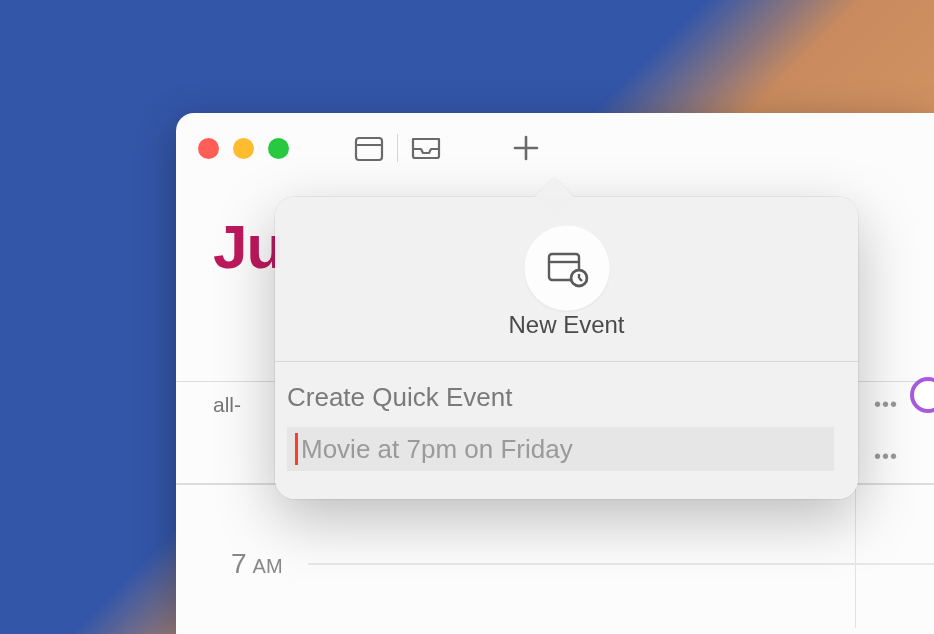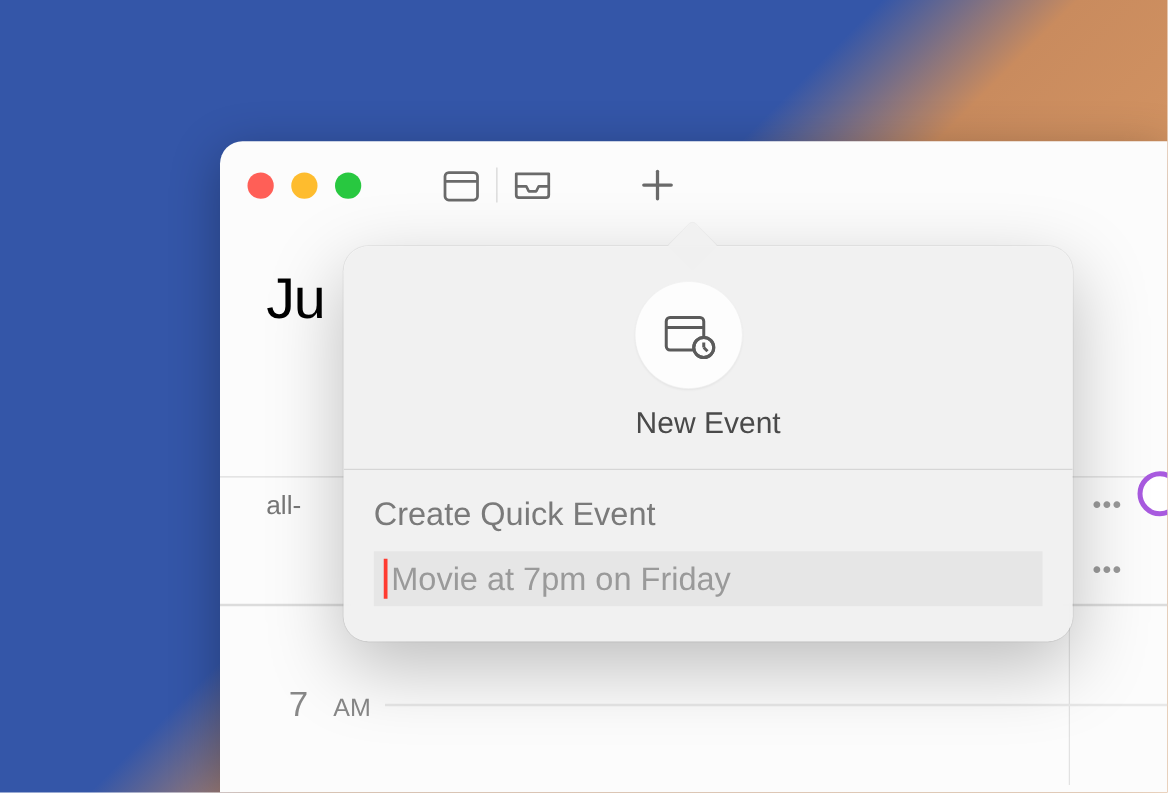--- a/index.html
+++ b/index.html
@@ -59,23 +59,23 @@
     }
     .tb-divider {
       width: 1px;
       height: 28px;
       background: #d5d5d5;
     }
     .month-title {
       position: absolute;
       left: 37px;
       top: 98px;
-      font-size: 46px;
-      font-weight: 400;
-      color: #000000;
+      font-size: 62px;
+      font-weight: 700;
+      color: #be185d;
       letter-spacing: -1px;
     }
     .allday-row {
       position: absolute;
       left: 0;
       right: 0;
       top: 268px;
       height: 47px;
       border-top: 1.5px solid #dcdcdc;
       display: flex;
@@ -146,21 +146,21 @@
     }
     .hour-num {
       margin-left: 55px;
       font-size: 28px;
       font-weight: 500;
       color: #888;
     }
     .hour-ampm {
       font-size: 20px;
       color: #888;
-      margin-left: 20px;
+      margin-left: 6px;
     }
     .hour-line {
       position: absolute;
       left: 132px;
       right: 0;
       top: 450px;
       height: 1.5px;
       background: #e8e8e8;
     }
 
@@ -190,21 +190,21 @@
     .popover-top {
       display: flex;
       justify-content: space-around;
       padding: 28px 20px 22px 20px;
       position: relative;
       z-index: 1;
     }
     .pop-opt {
       display: flex;
       flex-direction: column;
-      gap: 14px;
+      align-items: center;
       cursor: pointer;
     }
     .pop-circle {
       width: 86px;
       height: 86px;
       border-radius: 50%;
       background: #fdfdfd;
       box-shadow: 0 1px 2px rgba(0,0,0,0.06), inset 0 0 0 0.5px rgba(0,0,0,0.04);
       display: flex;
       align-items: center;
@@ -215,21 +215,21 @@
       font-size: 24px;
       color: #4a4a4a;
       font-weight: 400;
     }
     .pop-divider {
       height: 1px;
       background: #d6d6d6;
       margin: 0;
     }
     .popover-bottom {
-      padding: 20px 24px 28px 24px;
+      padding: 20px 24px 28px 12px;
     }
     .quick-label {
       font-size: 26px;
       color: #7a7a7a;
       margin-bottom: 14px;
     }
     .quick-input-wrap {
       position: relative;
       background: #e6e6e6;
       border-radius: 0;

